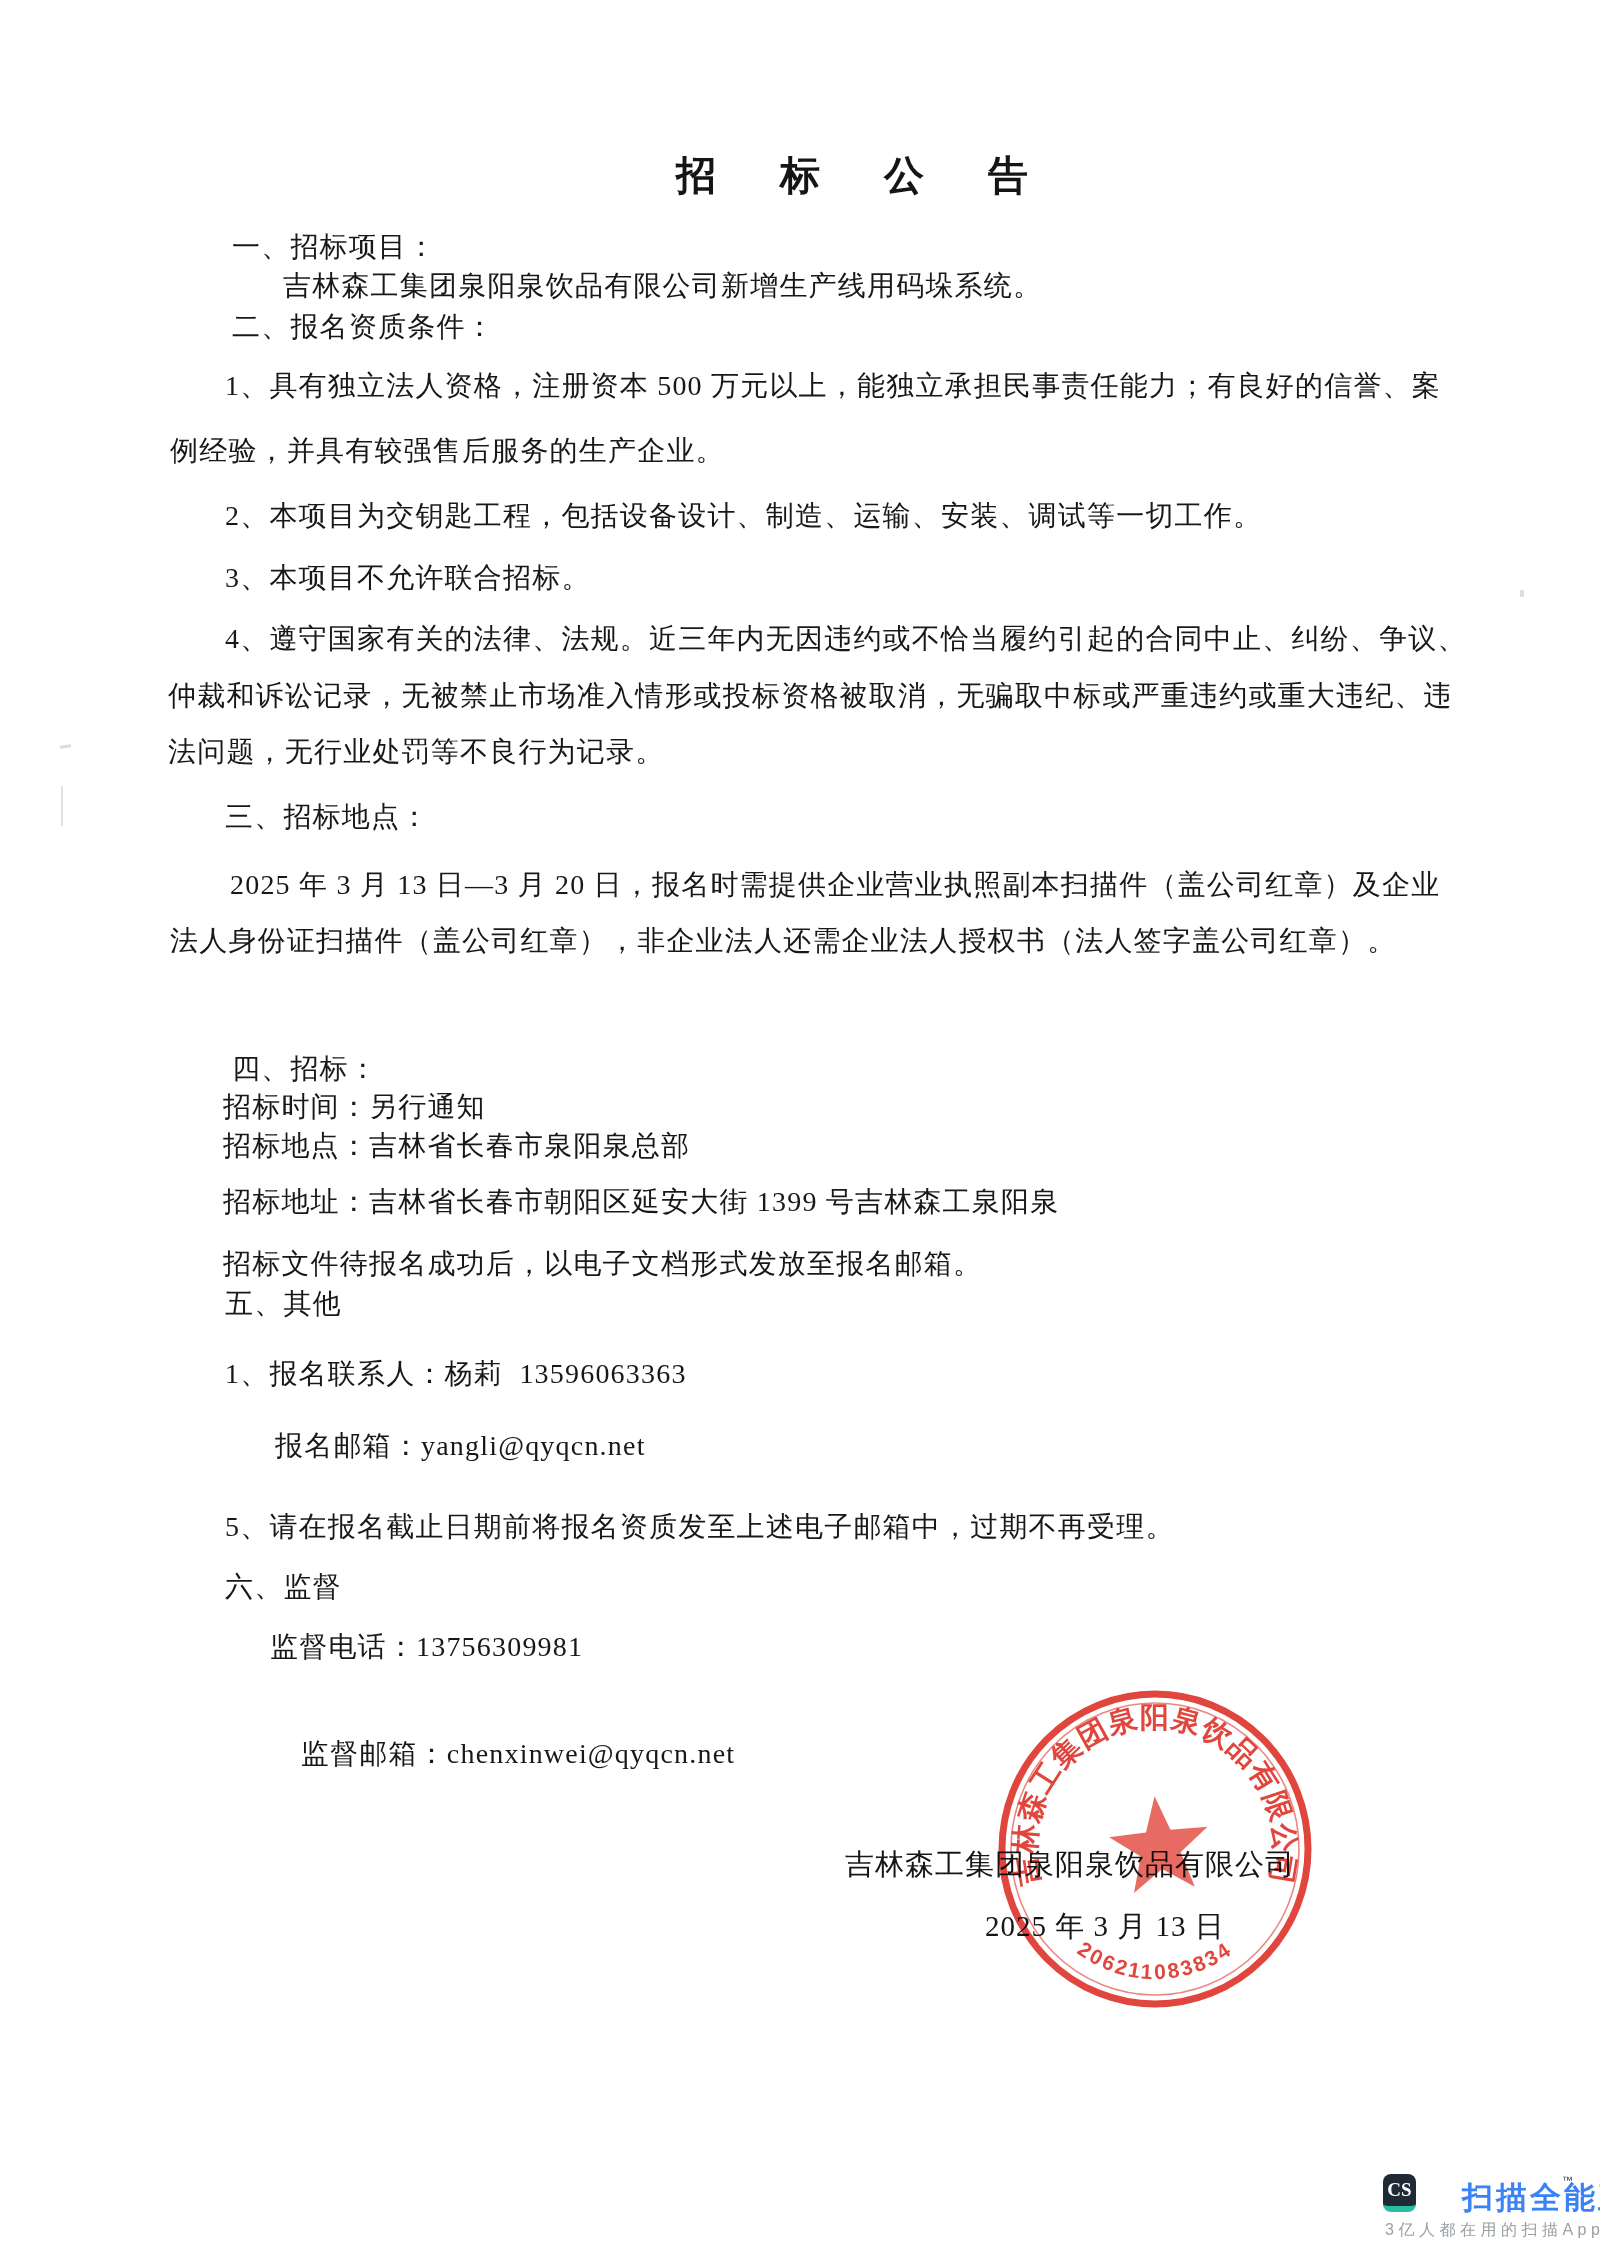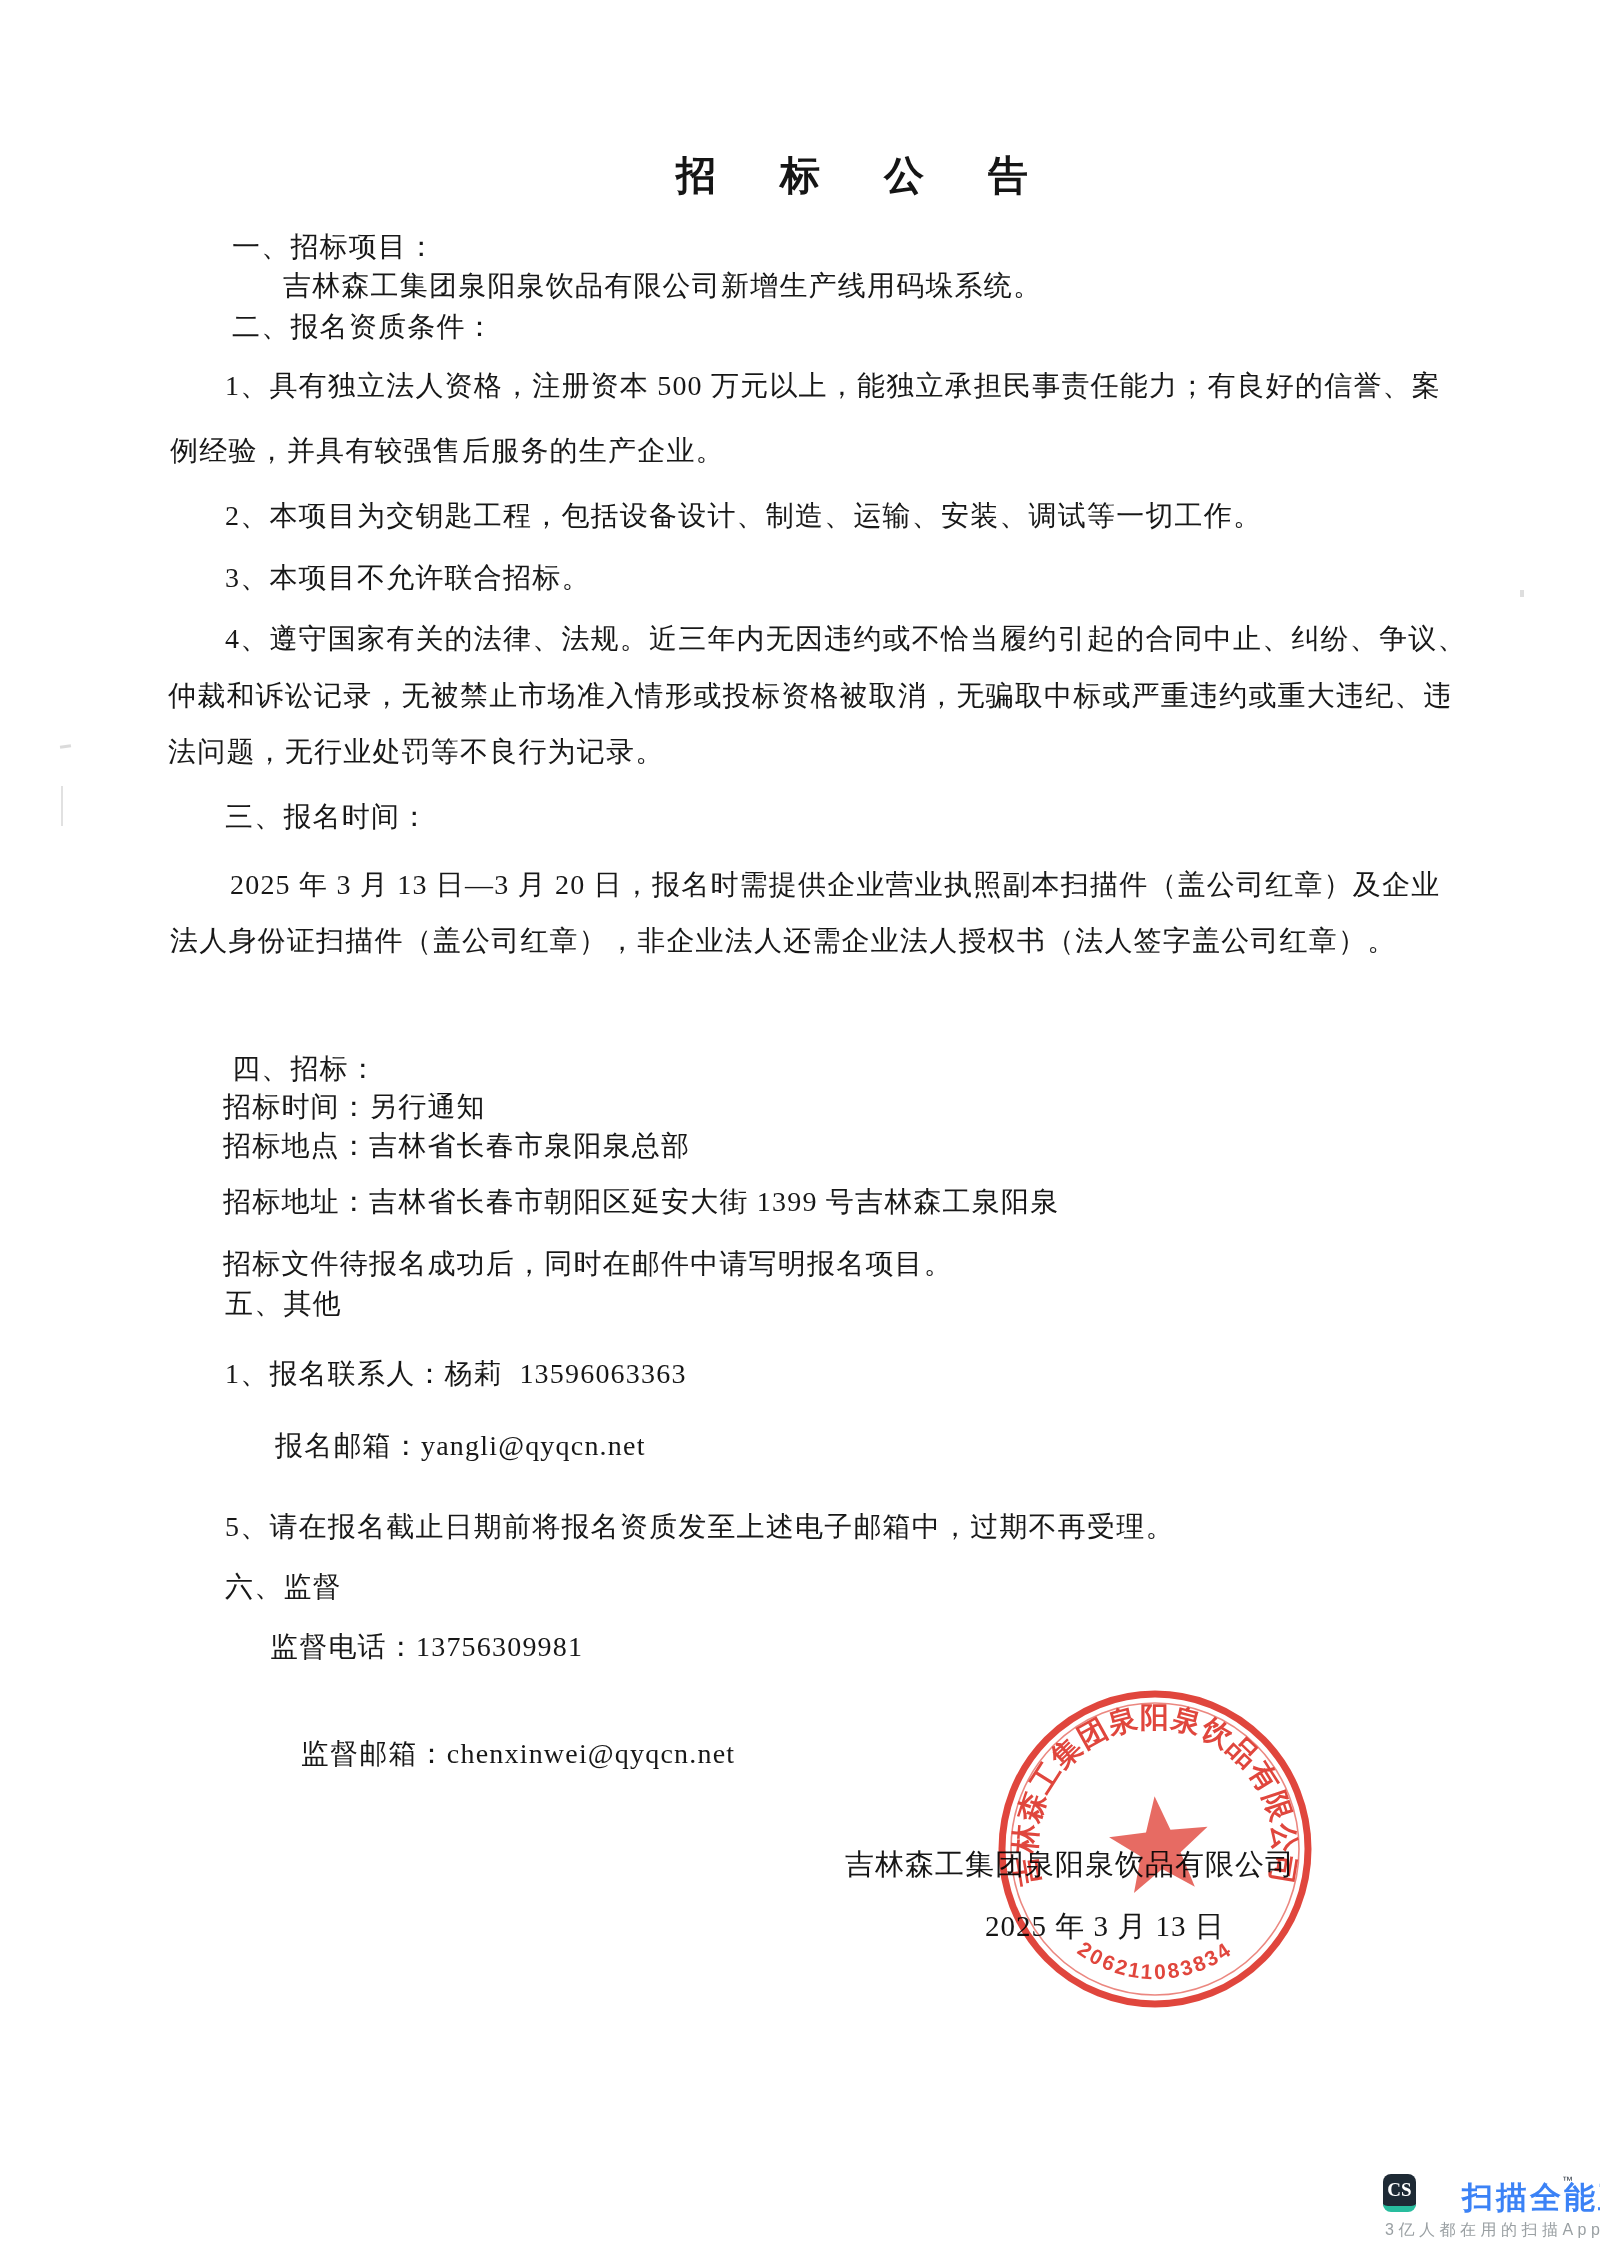--- a/index.html
+++ b/index.html
@@ -53,28 +53,28 @@
   <div class="ln" style="left:232px;top:223px">一、招标项目：</div>
   <div class="ln" style="left:283px;top:262px">吉林森工集团泉阳泉饮品有限公司新增生产线用码垛系统。</div>
   <div class="ln" style="left:232px;top:303px">二、报名资质条件：</div>
   <div class="ln" style="left:225px;top:362px">1、具有独立法人资格，注册资本 500 万元以上，能独立承担民事责任能力；有良好的信誉、案</div>
   <div class="ln" style="left:170px;top:427px">例经验，并具有较强售后服务的生产企业。</div>
   <div class="ln" style="left:225px;top:492px">2、本项目为交钥匙工程，包括设备设计、制造、运输、安装、调试等一切工作。</div>
   <div class="ln" style="left:225px;top:554px">3、本项目不允许联合招标。</div>
   <div class="ln" style="left:225px;top:615px">4、遵守国家有关的法律、法规。近三年内无因违约或不恰当履约引起的合同中止、纠纷、争议、</div>
   <div class="ln" style="left:168px;top:672px">仲裁和诉讼记录，无被禁止市场准入情形或投标资格被取消，无骗取中标或严重违约或重大违纪、违</div>
   <div class="ln" style="left:168px;top:728px">法问题，无行业处罚等不良行为记录。</div>
-  <div class="ln" style="left:225px;top:793px">三、报名时间：</div>
+  <div class="ln" style="left:225px;top:793px">三、招标地点：</div>
   <div class="ln" style="left:230px;top:861px">2025 年 3 月 13 日—3 月 20 日，报名时需提供企业营业执照副本扫描件（盖公司红章）及企业</div>
   <div class="ln" style="left:170px;top:917px">法人身份证扫描件（盖公司红章），非企业法人还需企业法人授权书（法人签字盖公司红章）。</div>
   <div class="ln" style="left:232px;top:1045px">四、招标：</div>
   <div class="ln" style="left:223px;top:1083px">招标时间：另行通知</div>
   <div class="ln" style="left:223px;top:1122px">招标地点：吉林省长春市泉阳泉总部</div>
   <div class="ln" style="left:223px;top:1178px">招标地址：吉林省长春市朝阳区延安大街 1399 号吉林森工泉阳泉</div>
-  <div class="ln" style="left:223px;top:1240px">招标文件待报名成功后，同时在邮件中请写明报名项目。</div>
+  <div class="ln" style="left:223px;top:1240px">招标文件待报名成功后，以电子文档形式发放至报名邮箱。</div>
   <div class="ln" style="left:225px;top:1280px">五、其他</div>
   <div class="ln" style="left:225px;top:1350px">1、报名联系人：杨莉  13596063363</div>
   <div class="ln" style="left:275px;top:1422px">报名邮箱：yangli@qyqcn.net</div>
   <div class="ln" style="left:225px;top:1503px">5、请在报名截止日期前将报名资质发至上述电子邮箱中，过期不再受理。</div>
   <div class="ln" style="left:225px;top:1563px">六、监督</div>
   <div class="ln" style="left:270px;top:1623px">监督电话：13756309981</div>
 
   <div class="ln" style="left:268px;top:1698px">
     <span>监督邮箱：</span><span class="email-underline">chenxinwei@qyqcn.net</span>
   </div>

